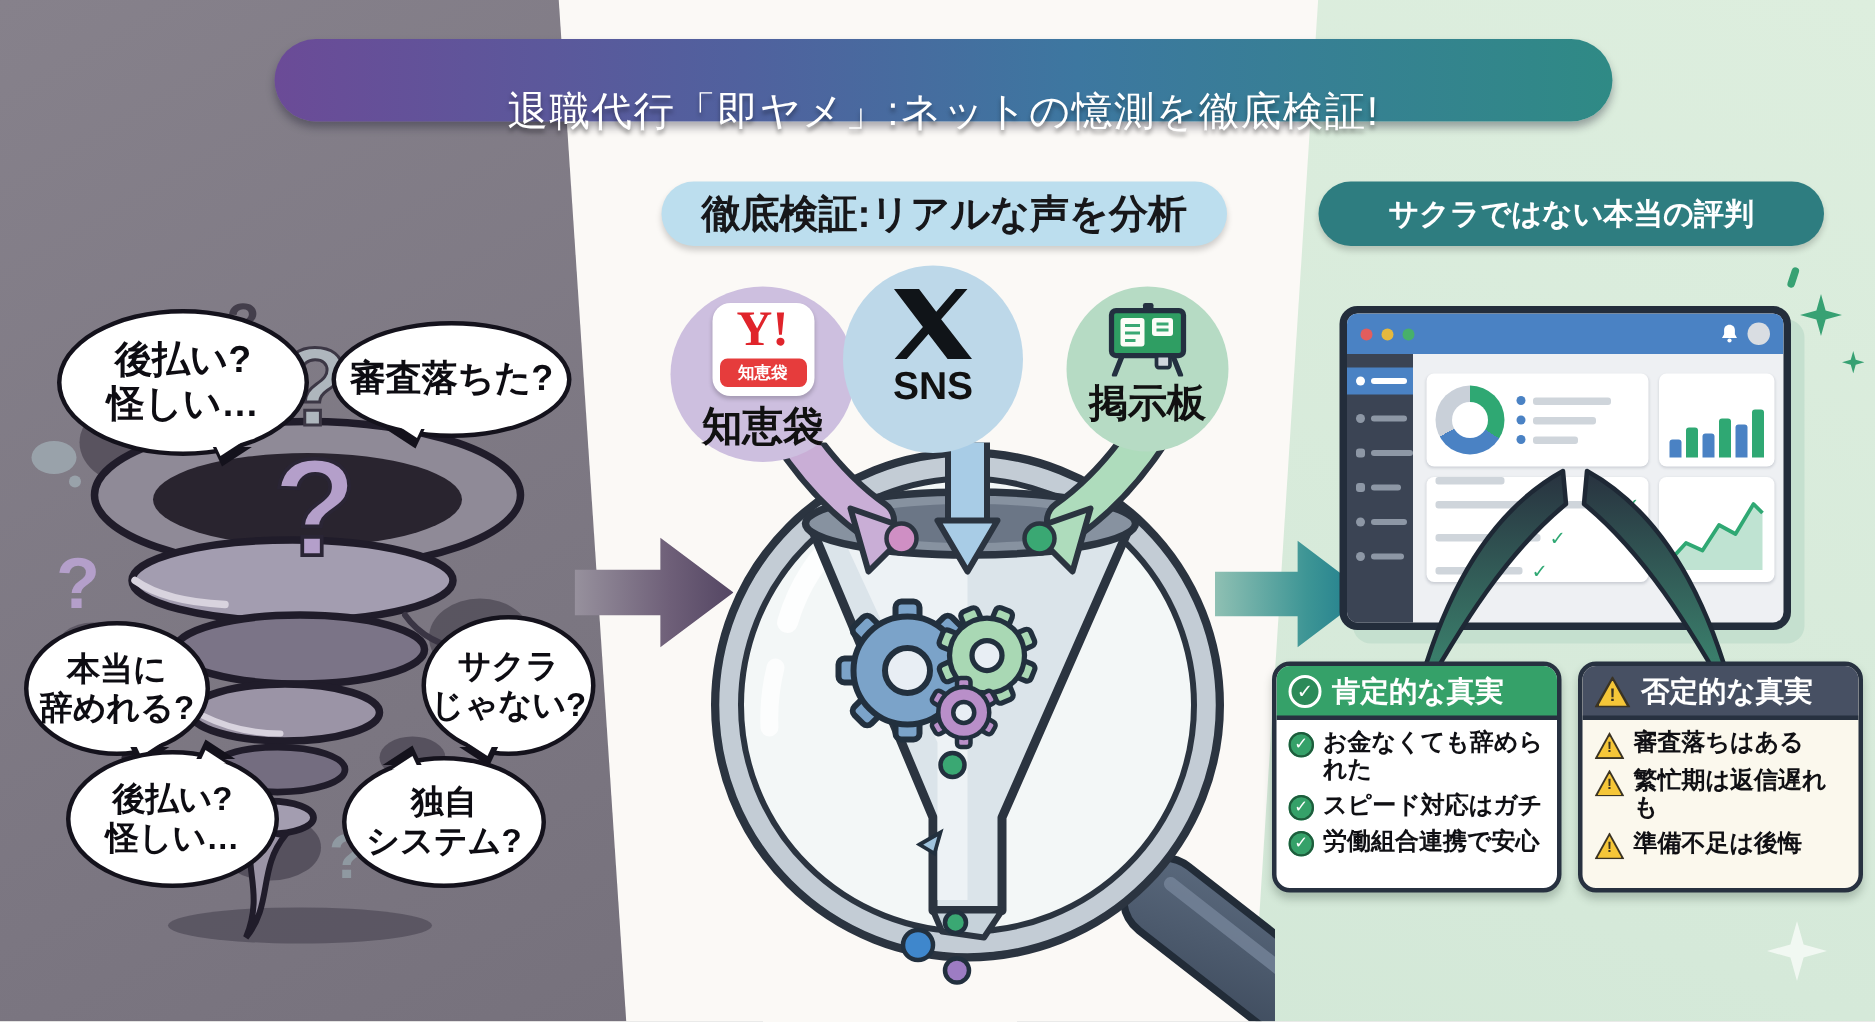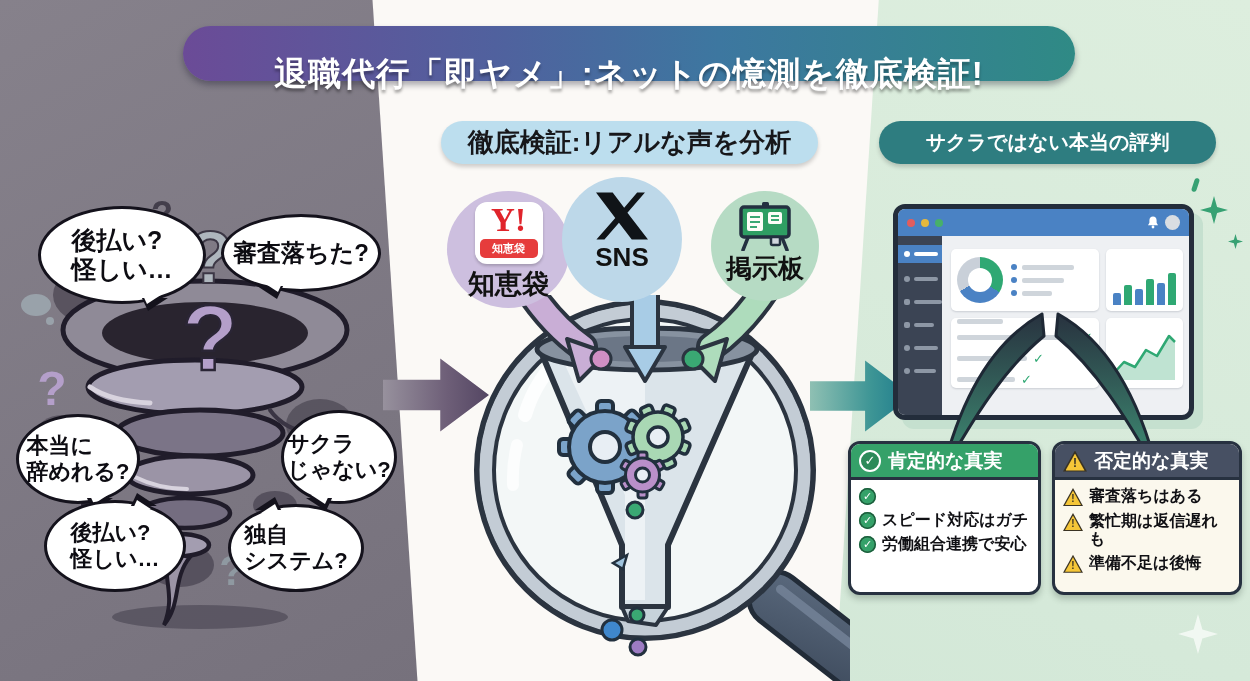--- a/index.html
+++ b/index.html
@@ -9,32 +9,32 @@
   
   .bg-left{position:absolute;inset:0;background:linear-gradient(150deg,#86818b 0%,#7b7681 45%,#6e6974 100%);
     clip-path:polygon(0 0,29.8% 0,33.4% 100%,0 100%);}
   .bg-right{position:absolute;inset:0;background:linear-gradient(200deg,#ddeede 0%,#d5e9d9 60%,#cfe6d4 100%);
     clip-path:polygon(70.3% 0,100% 0,100% 100%,66.8% 100%);}
 
   
   .banner{position:absolute;left:183px;top:26px;width:892px;height:55px;border-radius:30px;
     background:linear-gradient(90deg,#6b4b97 0%,#50619e 35%,#3d77a0 60%,#2f8a85 100%);
     display:flex;align-items:center;justify-content:center;box-shadow:0 4px 6px rgba(20,20,40,.35);}
-  .banner span{color:#fff;font-size:33px;font-weight:700;letter-spacing:1px;text-shadow:0 3px 3px rgba(0,0,0,.35);white-space:nowrap;margin-top:41px;}
+  .banner span{color:#fff;font-size:27px;font-weight:400;letter-spacing:1px;text-shadow:0 3px 3px rgba(0,0,0,.35);white-space:nowrap;margin-top:41px;}
 
   
   .pill{position:absolute;display:flex;align-items:center;justify-content:center;border-radius:22px;
     font-weight:800;white-space:nowrap;box-shadow:0 3px 4px rgba(0,0,0,.18);}
   .pill.chaos{left:57px;top:119px;width:296px;height:43px;background:#49454f;color:#fff;font-size:26px;}
   .pill.analysis{left:441px;top:121px;width:377px;height:43px;background:#bcdeee;color:#17171a;font-size:26px;}
   .pill.results{left:879px;top:121px;width:337px;height:43px;background:#2e7d80;color:#fff;font-size:20px;}
 
   
   .bubble{position:absolute;background:#fff;border:3.5px solid #14121c;border-radius:50%;
-    display:flex;align-items:center;justify-content:center;
+    display:flex;align-items:center;justify-content:center;text-align:center;
     font-weight:800;color:#0d0c12;white-space:pre-line;line-height:1.18;z-index:5;}
   .bubble i{position:absolute;width:0;height:0;border:13px solid transparent;}
   .bubble em{position:absolute;width:0;height:0;border:9px solid transparent;font-style:normal;}
   .tail-br i{border-top-color:#14121c;bottom:-23px;right:26%;transform:skewX(-28deg);}
   .tail-br em{border-top-color:#fff;bottom:-12px;right:29%;transform:skewX(-28deg);}
   .tail-bl i{border-top-color:#14121c;bottom:-23px;left:26%;transform:skewX(28deg);}
   .tail-bl em{border-top-color:#fff;bottom:-12px;left:29%;transform:skewX(28deg);}
   .tail-tr i{border-bottom-color:#14121c;top:-23px;right:24%;transform:skewX(28deg);}
   .tail-tr em{border-bottom-color:#fff;top:-12px;right:27%;transform:skewX(28deg);}
   .tail-tl i{border-bottom-color:#14121c;top:-23px;left:24%;transform:skewX(-28deg);}
@@ -432,20 +432,21 @@
   </svg>
 
   <div class="vbox pos">
     <div class="vhead">
       <span class="headchk">✓</span>
       <span>肯定的な真実</span>
     </div>
     <div class="vitems">
       <div class="vrow">
         <span class="chk">✓</span>
+        <span>お金なくても辞められた</span>
       </div>
       <div class="vrow">
         <span class="chk">✓</span>
         <span>スピード対応はガチ</span>
       </div>
       <div class="vrow">
         <span class="chk">✓</span>
         <span>労働組合連携で安心</span>
       </div>
     </div>

